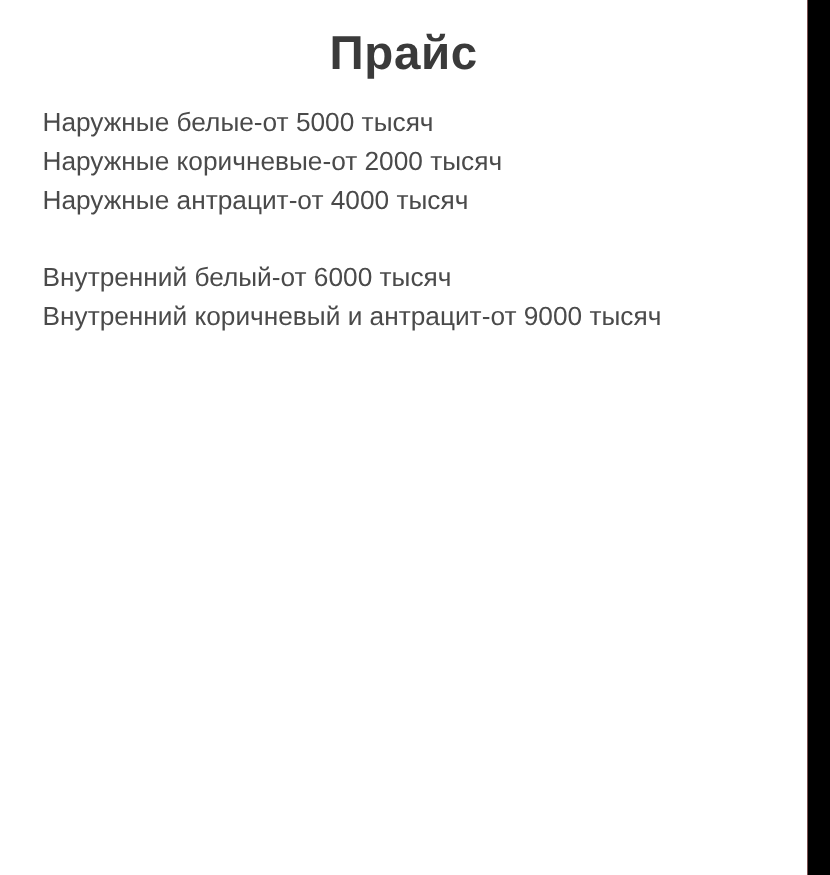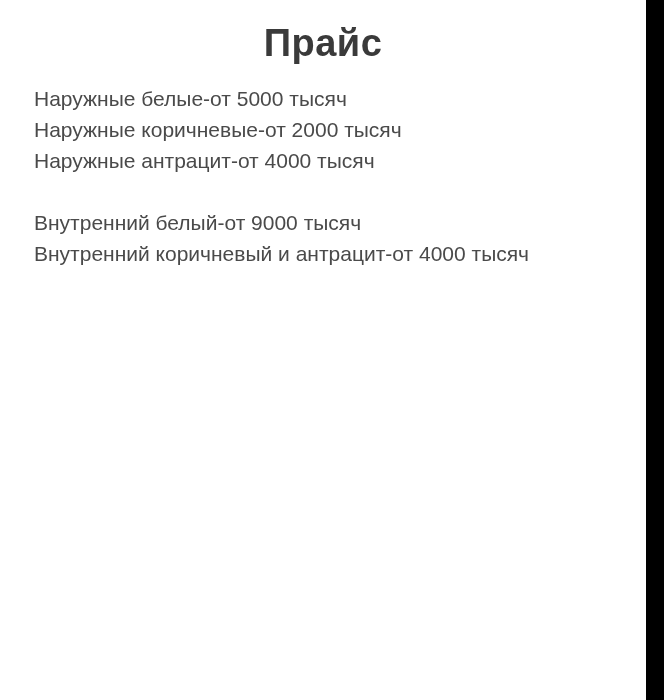--- a/index.html
+++ b/index.html
@@ -73,19 +73,19 @@
 
 <div class="page">
   <div class="sheet">
     <div class="content">
       <h1 class="title">Прайс</h1>
       <div class="lines">
         <div class="line">Наружные белые-от 5000 тысяч</div>
         <div class="line">Наружные коричневые-от 2000 тысяч</div>
         <div class="line">Наружные антрацит-от 4000 тысяч</div>
         <div class="spacer"></div>
-        <div class="line">Внутренний белый-от 9000 тысяч</div>
-        <div class="line">Внутренний коричневый и антрацит-от 4000 тысяч</div>
+        <div class="line">Внутренний белый-от 6000 тысяч</div>
+        <div class="line">Внутренний коричневый и антрацит-от 9000 тысяч</div>
       </div>
     </div>
   </div>
   <div class="right-edge"></div>
 </div>
 
 </body></html>

